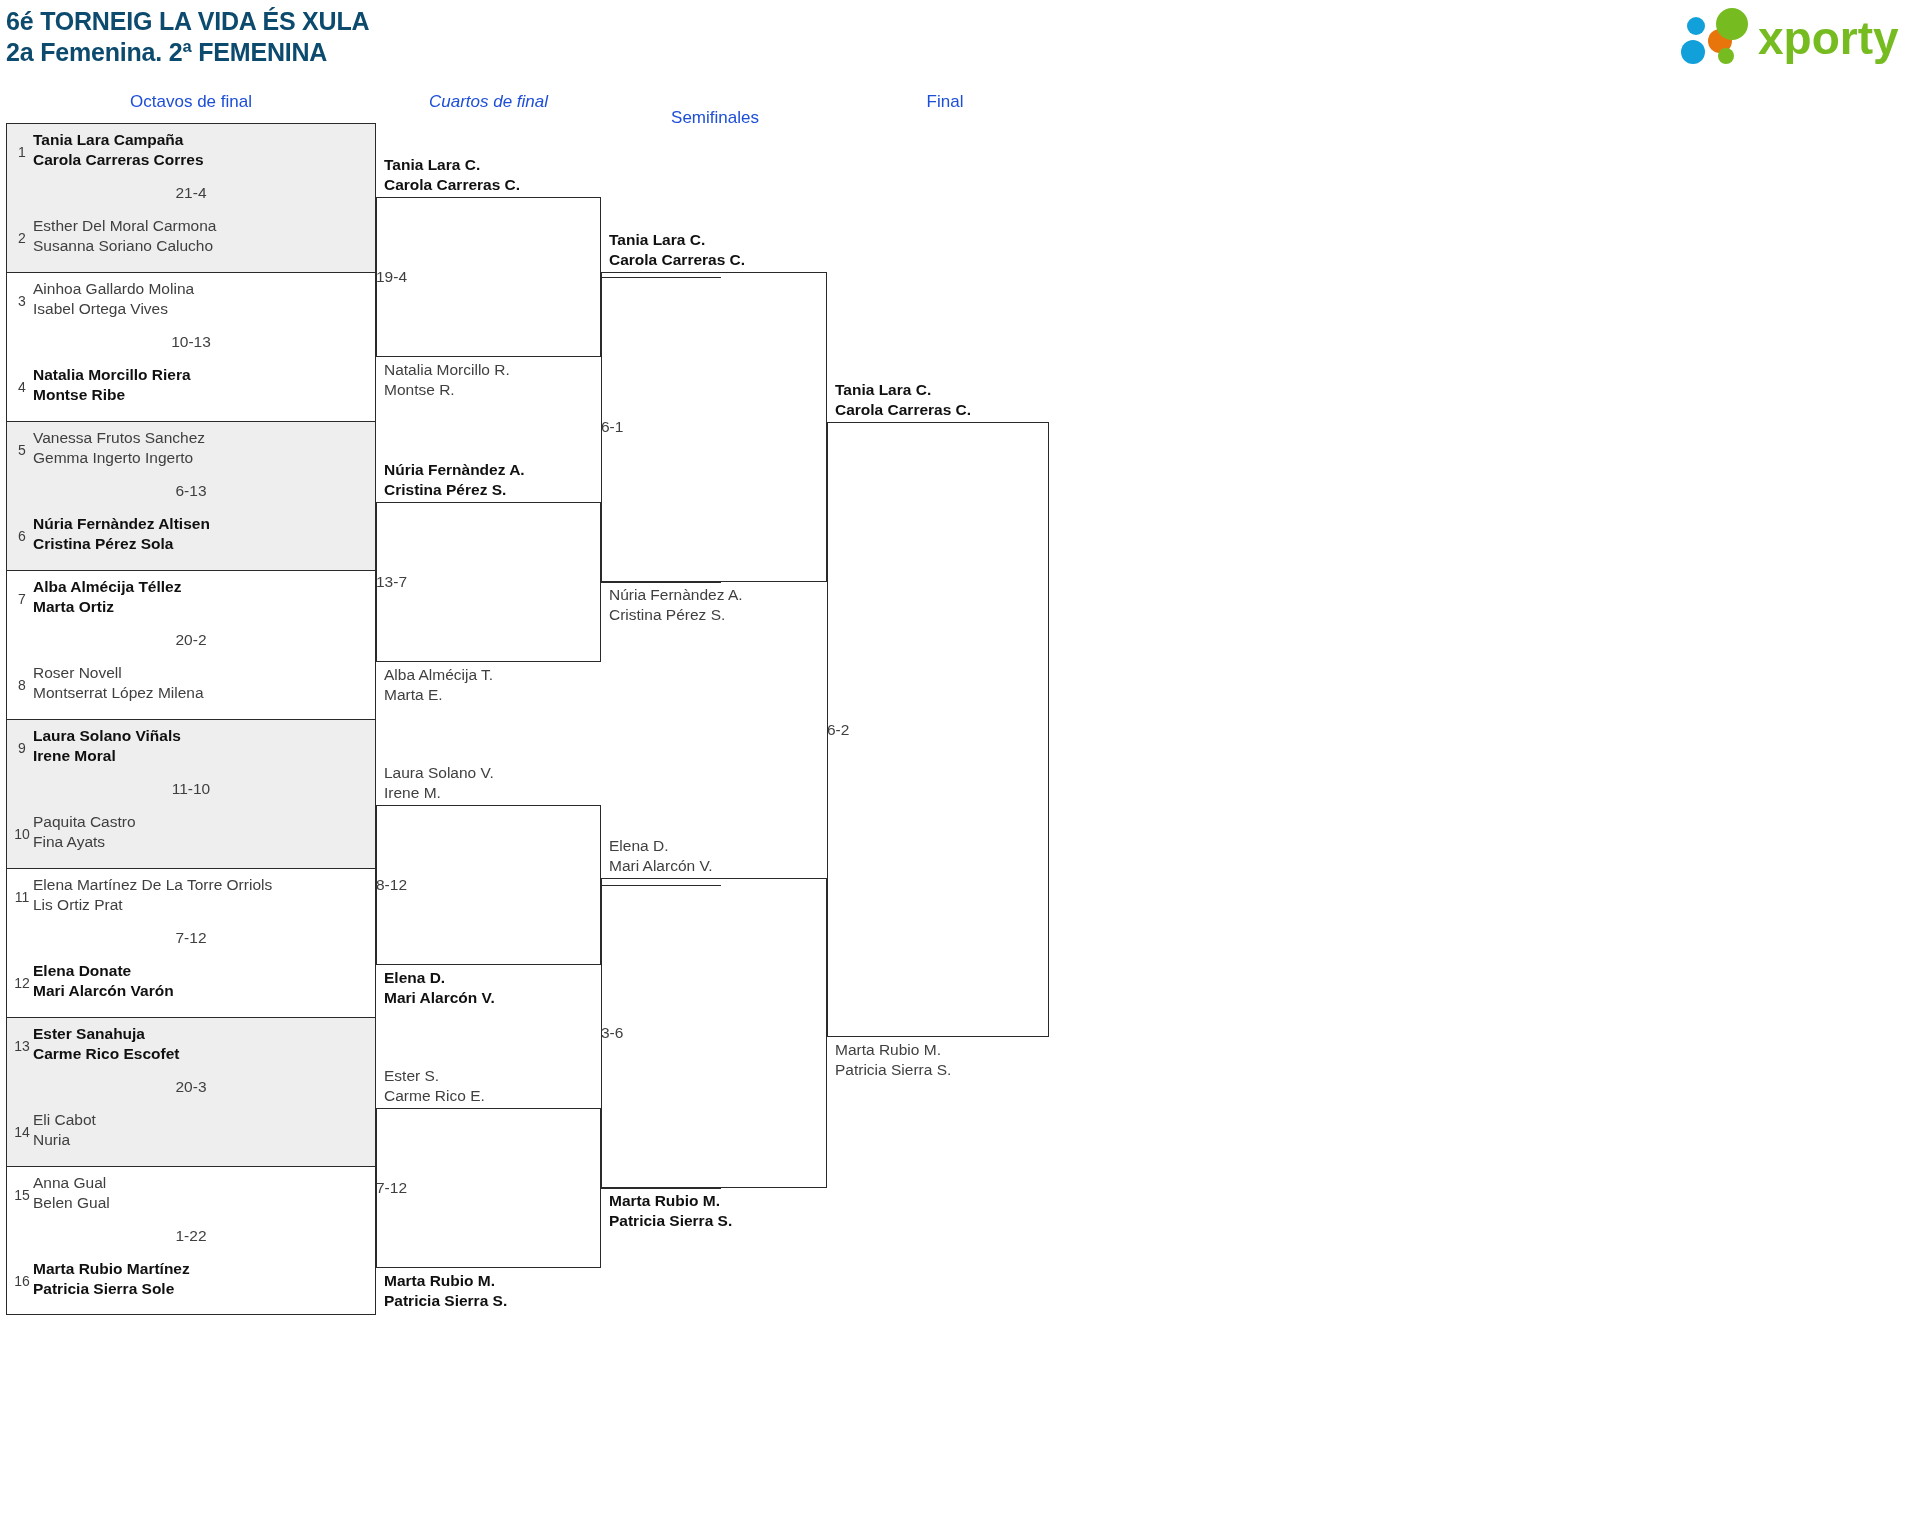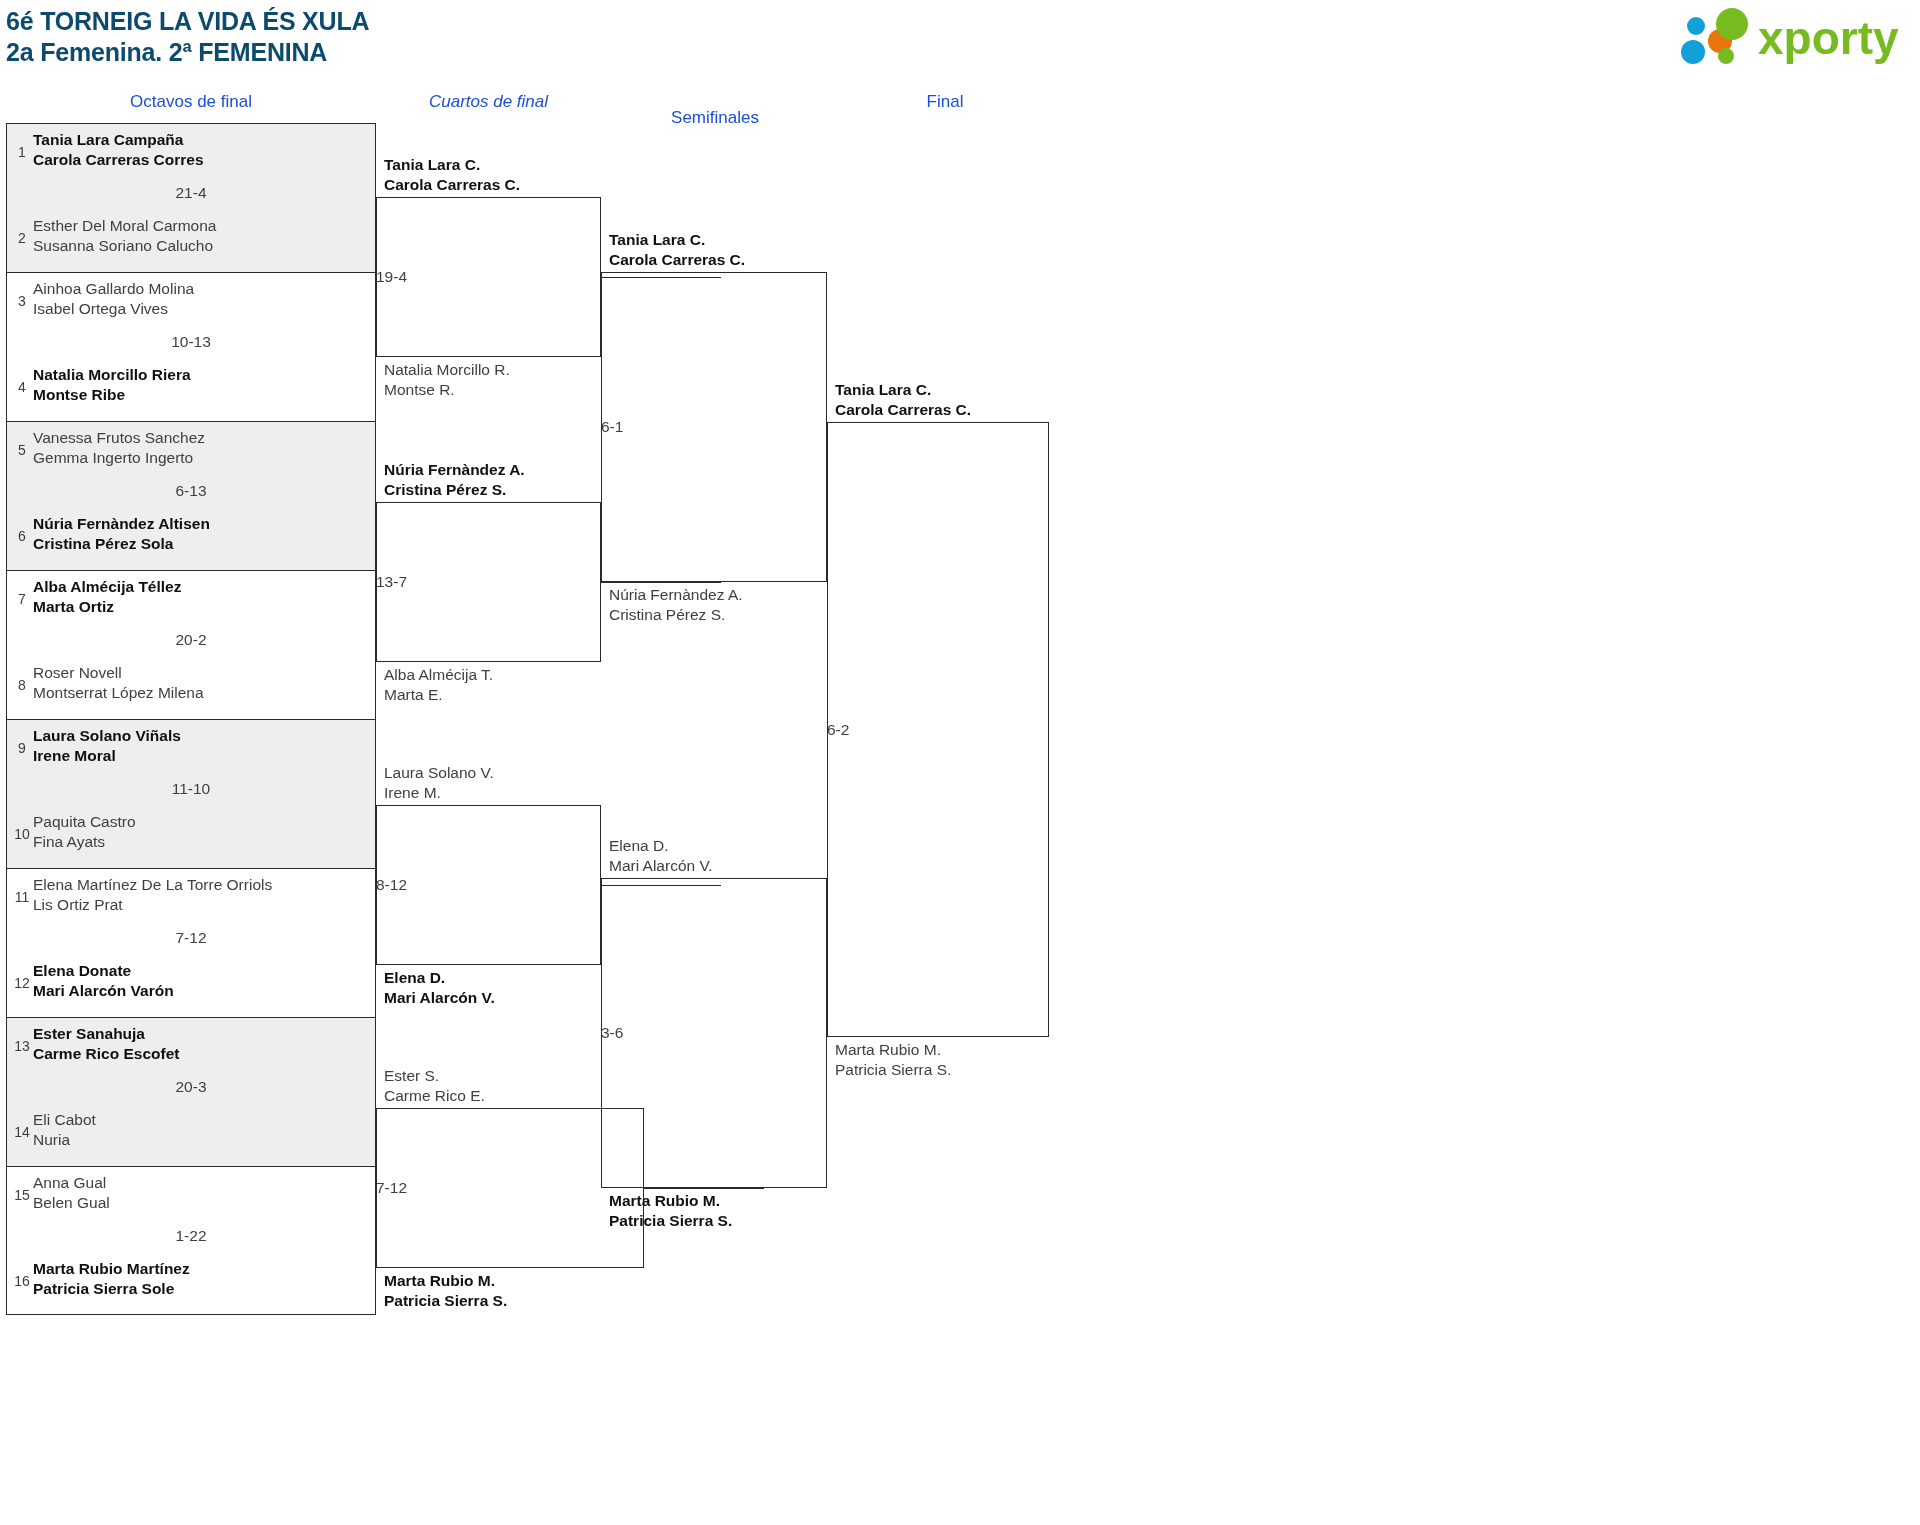--- a/index.html
+++ b/index.html
@@ -295,21 +295,21 @@
       <div>Irene M.</div>
     </div>
     <div class="sc">8-12</div>
     <div class="label bot win">
       <div>Elena D.</div>
       <div>Mari Alarcón V.</div>
     </div>
     <div class="conn" style="width:120px;"></div>
   </div>
 
-  <div class="m" style="left:376px; top:1108px; width:268px; height:160px;">
+  <div class="m" style="left:376px; top:1108px; width:225px; height:160px;">
     <div class="box"></div>
     <div class="label top">
       <div>Ester S.</div>
       <div>Carme Rico E.</div>
     </div>
     <div class="sc">7-12</div>
     <div class="label bot win">
       <div>Marta Rubio M.</div>
       <div>Patricia Sierra S.</div>
     </div>

